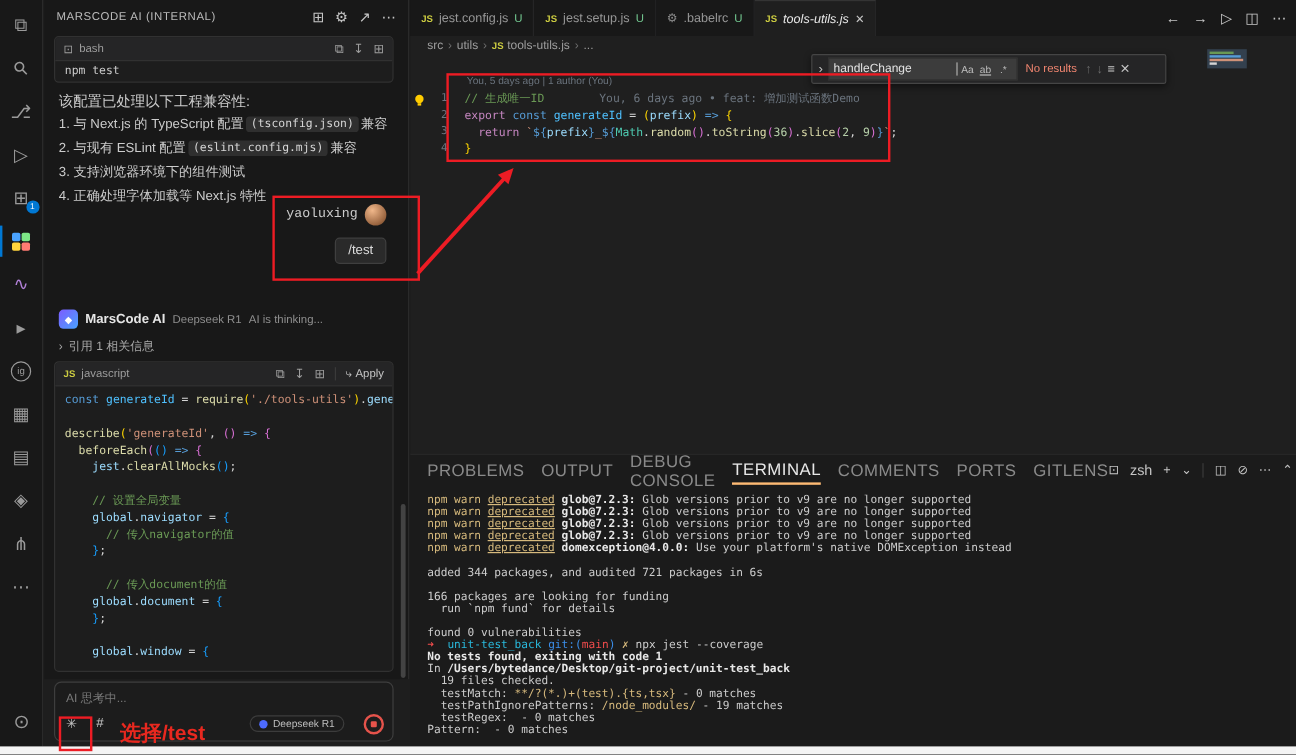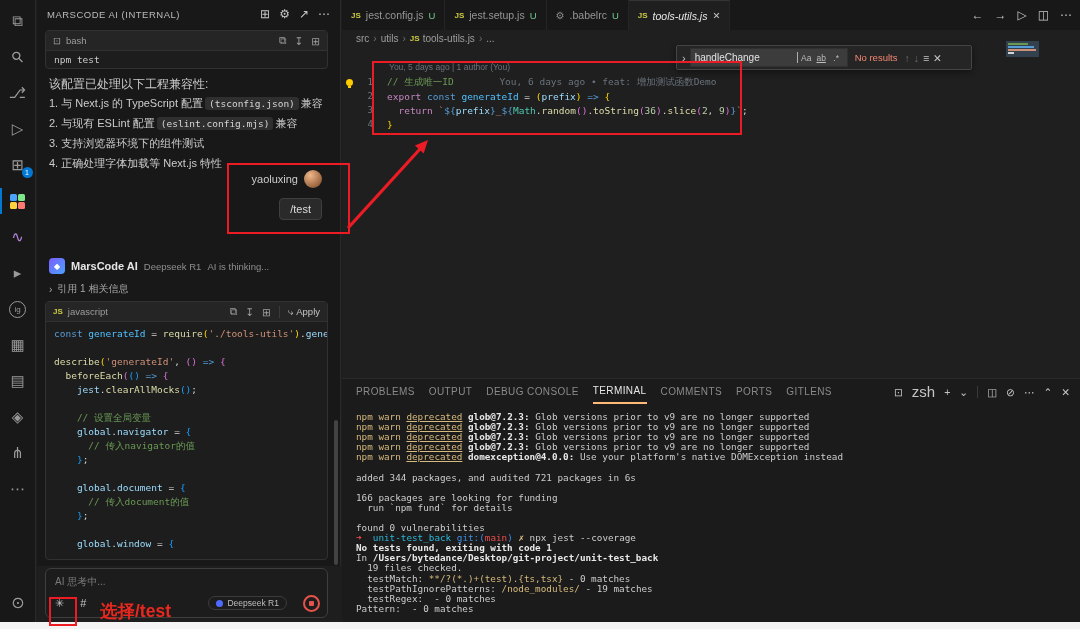--- a/index.html
+++ b/index.html
@@ -40,21 +40,21 @@
   .bash-block{top:30px;}
   .bash-body{padding:3px 8px;font-size:9.5px;color:#ccc;}
 
   .sb-intro{position:absolute;left:12px;top:76px;font-size:12px;color:#ccc;}
   .compat{position:absolute;left:12px;top:93px;right:8px;}
   .compat-item{height:20px;font-size:11px;color:#ccc;white-space:nowrap;overflow:hidden;display:flex;align-items:center;}
   .inline-code{font-family:"DejaVu Sans Mono",monospace;font-size:9.5px;background:#2f2f2f;border-radius:3px;padding:1px 4px;color:#d6d6d6;margin:0 2px;}
 
   .user-block{position:absolute;right:18px;top:170px;text-align:right;}
   .user-row{display:flex;align-items:center;justify-content:flex-end;gap:6px;}
-  .user-name{font-size:11px;color:#ccc;}
+  .user-name{font-size:11px;color:#ccc;font-family:Liberation Mono, monospace;}
   .avatar-user{width:18px;height:18px;border-radius:50%;background:radial-gradient(circle at 35% 30%,#f0b78a,#9a6540 70%,#5f3c22);}
   .user-chip{display:inline-block;margin-top:10px;background:#2a2a2a;border:1px solid #3f3f3f;border-radius:4px;
              padding:4px 10px;font-size:11px;color:#ddd;}
 
   .ai-row{position:absolute;left:12px;top:258px;display:flex;align-items:center;gap:6px;white-space:nowrap;}
   .avatar-ai{width:16px;height:16px;border-radius:4px;background:linear-gradient(135deg,#7b5cff,#4aa3ff);
              display:flex;align-items:center;justify-content:center;color:#fff;font-size:8px;}
   .ai-name{font-size:11px;font-weight:bold;color:#e6e6e6;}
   .ai-model,.ai-status{font-size:9.5px;color:#8f8f8f;}
 
@@ -122,24 +122,24 @@
   .find-toggle{font-size:8.5px;color:#bdbdbd;width:13px;text-align:center;cursor:pointer;}
   .find-toggle.word{text-decoration:underline;}
   .find-results{font-size:9.5px;color:#f48771;white-space:nowrap;margin:0 3px;}
   .find-nav{color:#6a6a6a;font-size:10.5px;cursor:pointer;}
   .find-ic{color:#c5c5c5;font-size:10.5px;cursor:pointer;}
 
   
   .panel{position:absolute;left:0;top:378px;right:0;height:244px;background:#1b1b1b;border-top:1px solid #2a2a2a;box-sizing:border-box;}
   .panel-head{position:absolute;left:0;top:0;right:0;height:25px;display:flex;align-items:center;padding:0 10px 0 14px;}
   .panel-tabs{display:flex;gap:14px;flex:1;}
-  .panel-tab{font-size:10px;letter-spacing:.4px;color:#8a8a8a;height:25px;display:flex;align-items:center;cursor:pointer;box-sizing:border-box;text-align:right;}
+  .panel-tab{font-size:14px;letter-spacing:.4px;color:#8a8a8a;height:25px;display:flex;align-items:center;cursor:pointer;box-sizing:border-box;}
   .panel-tab.active{color:#e7e7e7;border-bottom:2px solid #fdba74;}
   .panel-actions{display:flex;align-items:center;gap:9px;color:#c5c5c5;font-size:10.5px;}
-  .panel-actions .lbl{font-size:15px;}
+  .panel-actions .lbl{font-size:12px;}
   .panel-actions span{cursor:pointer;}
   .pa-div{width:1px;height:12px;background:#3a3a3a;}
   .terminal{position:absolute;left:14px;top:33px;right:6px;bottom:2px;overflow:hidden;}
   .t-line{position:relative;white-space:pre;font-family:"DejaVu Sans Mono",monospace;font-size:9.3px;height:10.1px;line-height:10.1px;}
 
   
   .c-kw{color:#569cd6}.c-kw2{color:#c586c0}.c-fn{color:#dcdcaa}.c-var{color:#9cdcfe}.c-def{color:#4fc1ff}
   .c-str{color:#ce9178}.c-num{color:#b5cea8}.c-com{color:#6a9955}.c-cls{color:#4ec9b0}.c-op{color:#d4d4d4}
   .c-br1{color:#ffd700}.c-br2{color:#da70d6}.c-br3{color:#179fff}.c-blame{color:#6a737d}
   
@@ -299,22 +299,22 @@
           <div class="code-row"><span class="c-w">&nbsp;</span></div>
           <div class="code-row"><span class="c-fn">describe</span><span class="c-br1">(</span><span class="c-str">'generateId'</span><span class="c-op">, </span><span class="c-br2">(</span><span class="c-br2">)</span><span class="c-op"> </span><span class="c-kw">=&gt;</span><span class="c-op"> </span><span class="c-br2">{</span></div>
           <div class="code-row"><span class="c-op">  </span><span class="c-fn">beforeEach</span><span class="c-br2">(</span><span class="c-br3">(</span><span class="c-br3">)</span><span class="c-op"> </span><span class="c-kw">=&gt;</span><span class="c-op"> </span><span class="c-br2">{</span></div>
           <div class="code-row"><span class="c-op">    </span><span class="c-var">jest</span><span class="c-op">.</span><span class="c-fn">clearAllMocks</span><span class="c-br3">(</span><span class="c-br3">)</span><span class="c-op">;</span></div>
           <div class="code-row"><span class="c-w">&nbsp;</span></div>
           <div class="code-row"><span class="c-com">    // 设置全局变量</span></div>
           <div class="code-row"><span class="c-op">    </span><span class="c-var">global</span><span class="c-op">.</span><span class="c-var">navigator</span><span class="c-op"> = </span><span class="c-br3">{</span></div>
           <div class="code-row"><span class="c-com">      // 传入navigator的值</span></div>
           <div class="code-row"><span class="c-op">    </span><span class="c-br3">}</span><span class="c-op">;</span></div>
           <div class="code-row"><span class="c-w">&nbsp;</span></div>
+          <div class="code-row"><span class="c-com">      // 传入document的值</span></div>
           <div class="code-row"><span class="c-op">    </span><span class="c-var">global</span><span class="c-op">.</span><span class="c-var">document</span><span class="c-op"> = </span><span class="c-br3">{</span></div>
-          <div class="code-row"><span class="c-com">      // 传入document的值</span></div>
           <div class="code-row"><span class="c-op">    </span><span class="c-br3">}</span><span class="c-op">;</span></div>
           <div class="code-row"><span class="c-w">&nbsp;</span></div>
           <div class="code-row"><span class="c-op">    </span><span class="c-var">global</span><span class="c-op">.</span><span class="c-var">window</span><span class="c-op"> = </span><span class="c-br3">{</span></div>
         </div>
     </div>
 
     <div class="chat-input">
       <div class="ci-status">AI 思考中...</div>
       <div class="ci-row">
         <span class="ci-icon">✳</span>

